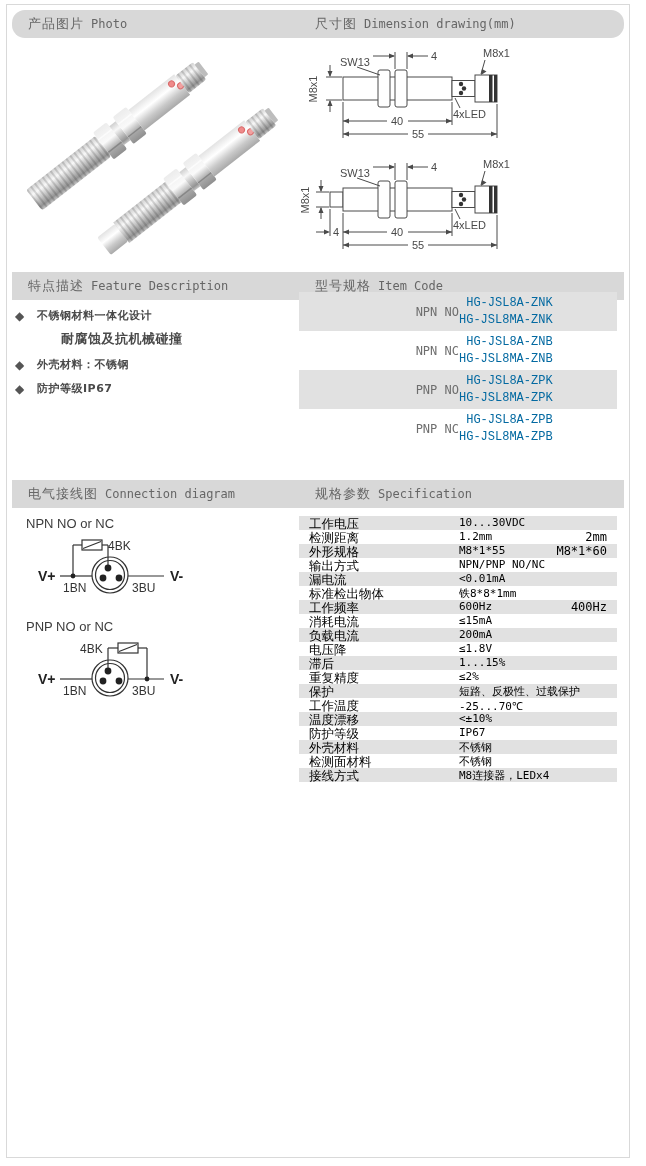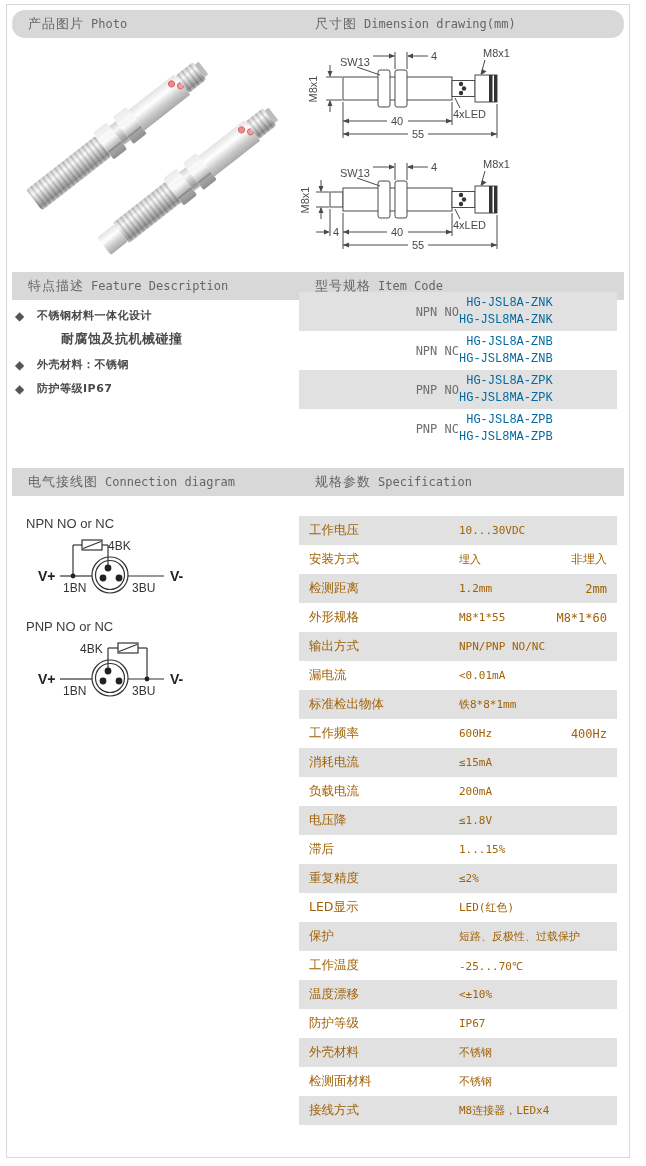--- a/index.html
+++ b/index.html
@@ -8,21 +8,21 @@
   .frame { position:absolute; left:6px; top:4px; width:622px; height:1152px;
            border:1px solid #d9d9d9; background:#fff; }
 
   
   .bar { position:absolute; left:12px; width:612px; height:28px; background:#d8d8d8; }
   .bar .lt, .bar .rt { position:absolute; top:0; height:28px; display:flex; align-items:center; }
   .bar .lt { left:16px; }
   .bar .rt { left:303px; }
   .bar .zh { font-size:13px; color:#666; letter-spacing:1px; }
   .bar .en { font-size:12px; color:#666; font-family:"DejaVu Sans Mono", monospace; margin-left:7px; }
-  #bar-1 { top:10px;border-radius:13px; } #bar-2 { top:272px; } #bar-3 { top:468px; }
+  #bar-1 { top:10px;border-radius:13px; } #bar-2 { top:272px; } #bar-3 { top:480px; }
 
   
   .features { position:absolute; left:15px; top:308px; width:275px; }
   .feat { display:flex; margin-bottom:9px; }
   .feat .bullet { width:22px; font-size:12px; color:#555; flex:0 0 22px; padding-top:1px; }
   .feat .l1 { font-size:11px; font-weight:bold; color:#4a4a4a; letter-spacing:0.5px; }
   .feat .l2 { font-size:13px; font-weight:bold; color:#4a4a4a; letter-spacing:0.5px;
               margin-left:24px; margin-top:7px; }
   .feat .l2:empty { display:none; margin:0; }
 
@@ -30,21 +30,21 @@
   .codes { position:absolute; left:299px; top:292px; width:318px;text-align:right; }
   .crow { display:flex; align-items:center; height:39px; }
   .crow:nth-of-type(odd) { background:#e1e1e1; }
   .ctype { width:150px; padding-left:10px; font-family:"DejaVu Sans Mono", monospace;
            font-size:12px; color:#6e6e6e; }
   .ccodes { font-family:Liberation Mono, monospace; font-size:12px; color:#0369a1;
             line-height:17px; }
 
   
   .spec { position:absolute; left:299px; top:516px; width:318px; }
-  .srow { display:flex; align-items:center; height:29px; color:#a16207; }
+  .srow { display:flex; align-items:flex-start; height:14px; color:#000000; }
   .srow:nth-of-type(odd) { background:#e1e1e1; }
   .slabel { width:150px; padding-left:10px; font-size:12.5px; flex:0 0 150px; }
   .sv1 { font-family:"DejaVu Sans Mono", monospace; font-size:11px; white-space:nowrap; }
   .sv2 { font-family:"DejaVu Sans Mono", monospace; font-size:12px; margin-left:auto; padding-right:10px; white-space:nowrap; }
 
   svg text { font-family:"Liberation Sans","DejaVu Sans",sans-serif; fill:#4a4a4a; }
   .conn-title { font-size:13px; fill:#3c3c3c; }
   .conn-big { font-size:14px; font-weight:bold; fill:#222; }
   .conn-small { font-size:12px; fill:#333; }
   .dim-txt { font-size:11px; }
@@ -387,25 +387,20 @@
   </svg>
 
   <div class="spec">
 
       <div class="srow">
         <span class="slabel">工作电压</span>
         <span class="sv1">10...30VDC</span>
         <span class="sv2"></span>
       </div>
 
-      <div class="srow">
-        <span class="slabel">安装方式</span>
-        <span class="sv1">埋入</span>
-        <span class="sv2">非埋入</span>
-      </div>
 
       <div class="srow">
         <span class="slabel">检测距离</span>
         <span class="sv1">1.2mm</span>
         <span class="sv2">2mm</span>
       </div>
 
       <div class="srow">
         <span class="slabel">外形规格</span>
         <span class="sv1">M8*1*55</span>
@@ -460,25 +455,20 @@
         <span class="sv1">1...15%</span>
         <span class="sv2"></span>
       </div>
 
       <div class="srow">
         <span class="slabel">重复精度</span>
         <span class="sv1">≤2%</span>
         <span class="sv2"></span>
       </div>
 
-      <div class="srow">
-        <span class="slabel">LED显示</span>
-        <span class="sv1">LED(红色)</span>
-        <span class="sv2"></span>
-      </div>
 
       <div class="srow">
         <span class="slabel">保护</span>
         <span class="sv1">短路、反极性、过载保护</span>
         <span class="sv2"></span>
       </div>
 
       <div class="srow">
         <span class="slabel">工作温度</span>
         <span class="sv1">-25...70℃</span>

